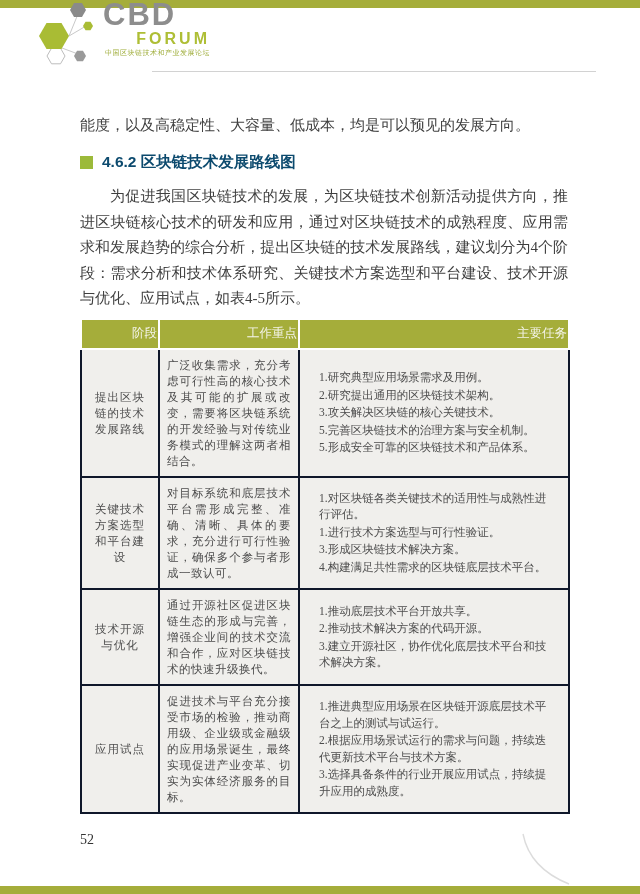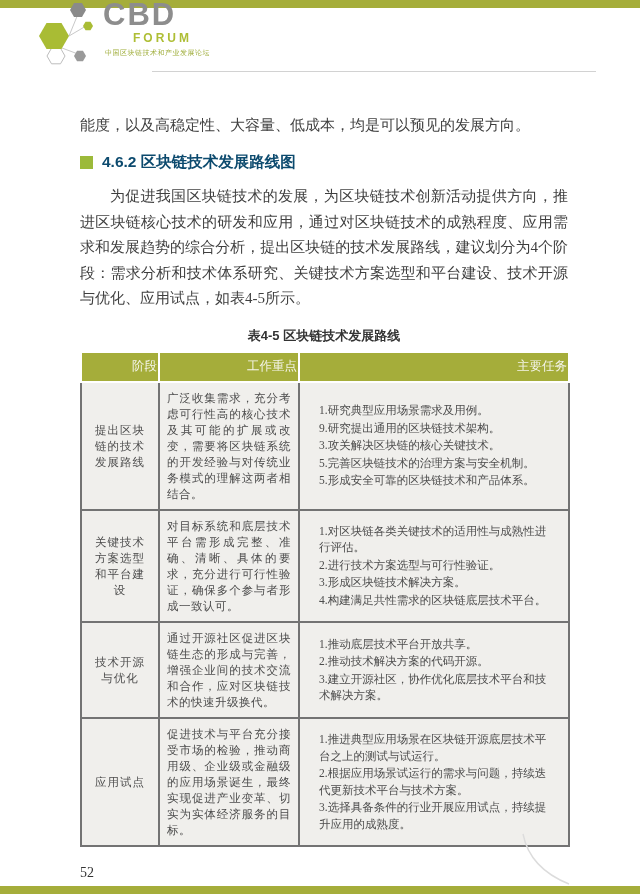--- a/index.html
+++ b/index.html
@@ -9,21 +9,21 @@
   }
   .edge-bar{position:absolute;left:0;width:640px;height:8px;background:#a5ad3a;}
   .edge-bar.top{top:0;}
   .edge-bar.bottom{bottom:0;}
 
   
   .logo{position:absolute;left:36px;top:0;display:flex;align-items:flex-start;gap:5px;}
   .logo-hex{width:62px;height:66px;flex:none;}
   .logo-text{display:flex;flex-direction:column;}
   .logo-cbd{font-size:31px;line-height:30px;font-weight:700;letter-spacing:2px;color:#8d8d8d;}
-  .logo-forum{font-size:12px;line-height:17px;font-weight:700;letter-spacing:3px;color:#aebe35;margin-left:30px;}
+  .logo-forum{font-size:16px;line-height:17px;font-weight:700;letter-spacing:3px;color:#aebe35;margin-left:30px;text-align:right;}
   .logo-sub{font-size:7px;line-height:9px;letter-spacing:.5px;color:#a0ae3c;margin-left:2px;margin-top:1px;}
   .header-rule{position:absolute;left:152px;right:44px;top:71px;height:1px;background:#d2d2d2;}
 
   
   .main{position:absolute;left:80px;top:114px;width:488px;}
   .intro{font-family:"Liberation Serif",serif;font-size:15px;line-height:23px;}
   .section-head{display:flex;align-items:center;gap:9px;margin-top:15px;}
   .bullet{width:13px;height:13px;background:#9cba3a;flex:none;}
   .section-title{font-size:15.5px;font-weight:700;color:#0c4a6e;}
   .para{margin-top:11px;font-family:"Liberation Serif",serif;font-size:15px;line-height:25.5px;
@@ -31,21 +31,21 @@
   .caption{margin-top:15px;text-align:center;font-size:13px;font-weight:700;color:#333;}
 
   
   table.roadmap{margin-top:6px;width:100%;border-collapse:collapse;table-layout:fixed;
         font-family:"Liberation Serif",serif;}
   table.roadmap col.c1{width:78px;} table.roadmap col.c2{width:140px;} table.roadmap col.c3{width:270px;}
   table.roadmap th{
     background:#a5ad3a;color:#f4f4e9;font-weight:400;font-size:12.5px;height:26px;
     border:2px solid #ffffff;font-family:"Liberation Sans",sans-serif;text-align:right;}
   table.roadmap td{
-    background:#f0efec;border:2px solid #737373;vertical-align:middle;
+    background:#f0efec;border:2px solid #0f172a;vertical-align:middle;
     font-size:11.5px;line-height:16px;color:#4c4c4c;padding:7px 7px;}
   td.stage{text-align:center;letter-spacing:1px;line-height:18px;}
   td.focus{text-align:justify;letter-spacing:.5px;line-height:17px;}
   td.tasks{vertical-align:top;}
   .task{margin:1px 12px;line-height:16.5px;}
 
   .page-num{margin-top:18px;font-family:"Liberation Serif",serif;font-size:14px;color:#333;}
   .curl{position:absolute;left:495px;bottom:6px;}
 </style>
 </head>
@@ -75,51 +75,50 @@
 <div class="main">
   <div class="intro">能度，以及高稳定性、大容量、低成本，均是可以预见的发展方向。</div>
 
   <div class="section-head">
     <span class="bullet"></span>
     <span class="section-title">4.6.2 区块链技术发展路线图</span>
   </div>
 
   <div class="para">为促进我国区块链技术的发展，为区块链技术创新活动提供方向，推进区块链核心技术的研发和应用，通过对区块链技术的成熟程度、应用需求和发展趋势的综合分析，提出区块链的技术发展路线，建议划分为4个阶段：需求分析和技术体系研究、关键技术方案选型和平台建设、技术开源与优化、应用试点，如表4-5所示。</div>
 
-  <div class="caption">表4-5 区块链技术发展路线</div>
 
   <table class="roadmap">
     <colgroup>
         <col class="c1">
         <col class="c2">
         <col class="c3">
       </colgroup>
     <tbody>
         <tr>
       <th>阶段</th>
       <th>工作重点</th>
       <th>主要任务</th>
     </tr>
     <tr>
       <td class="stage">提出区块链的技术发展路线</td>
       <td class="focus">广泛收集需求，充分考虑可行性高的核心技术及其可能的扩展或改变，需要将区块链系统的开发经验与对传统业务模式的理解这两者相结合。</td>
       <td class="tasks">
         <div class="task">1.研究典型应用场景需求及用例。</div>
-        <div class="task">9.研究提出通用的区块链技术架构。</div>
+        <div class="task">2.研究提出通用的区块链技术架构。</div>
         <div class="task">3.攻关解决区块链的核心关键技术。</div>
         <div class="task">5.完善区块链技术的治理方案与安全机制。</div>
         <div class="task">5.形成安全可靠的区块链技术和产品体系。</div>
       </td>
     </tr>
     <tr>
       <td class="stage">关键技术方案选型和平台建设</td>
       <td class="focus">对目标系统和底层技术平台需形成完整、准确、清晰、具体的要求，充分进行可行性验证，确保多个参与者形成一致认可。</td>
       <td class="tasks">
         <div class="task">1.对区块链各类关键技术的适用性与成熟性进行评估。</div>
-        <div class="task">2.进行技术方案选型与可行性验证。</div>
+        <div class="task">1.进行技术方案选型与可行性验证。</div>
         <div class="task">3.形成区块链技术解决方案。</div>
         <div class="task">4.构建满足共性需求的区块链底层技术平台。</div>
       </td>
     </tr>
     <tr>
       <td class="stage">技术开源与优化</td>
       <td class="focus">通过开源社区促进区块链生态的形成与完善，增强企业间的技术交流和合作，应对区块链技术的快速升级换代。</td>
       <td class="tasks">
         <div class="task">1.推动底层技术平台开放共享。</div>
         <div class="task">2.推动技术解决方案的代码开源。</div>

